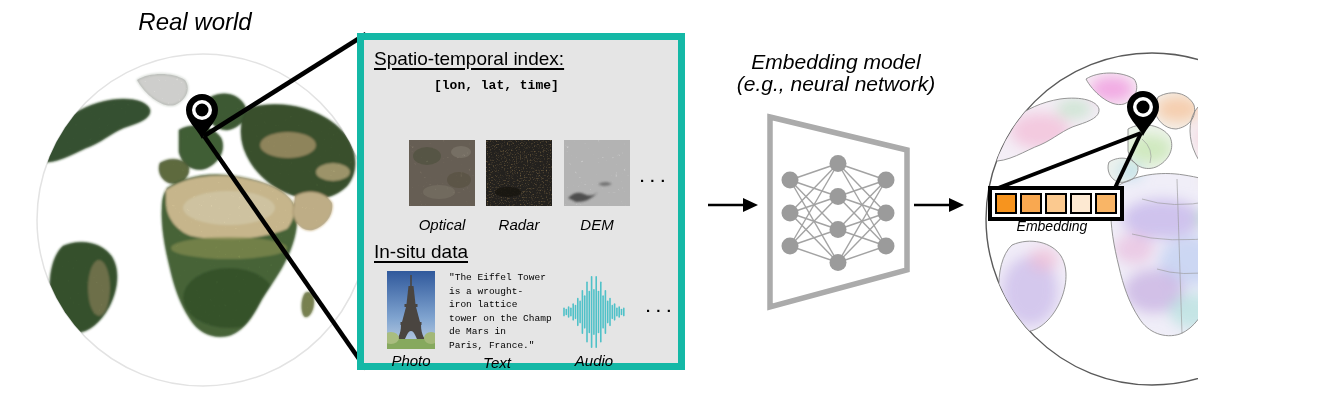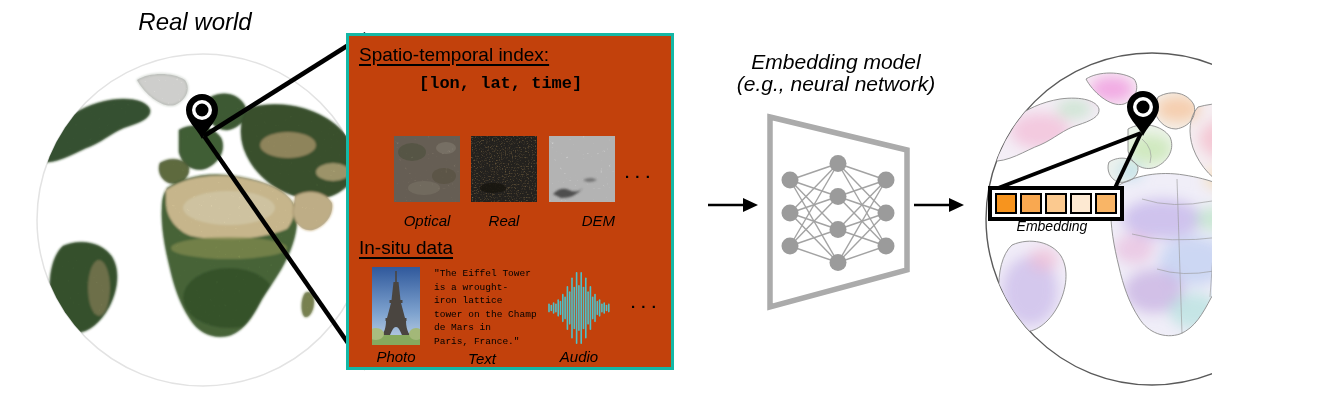--- a/index.html
+++ b/index.html
@@ -1,26 +1,26 @@
 <!DOCTYPE html>
 <html><head>
 <meta charset="utf-8">
 <style>
   html,body{margin:0;padding:0;background:#fff;}
   #canvas{position:relative;width:1198px;height:414px;background:#fff;overflow:hidden;
-          font-family:"Liberation Sans",sans-serif;color:#000;padding-left:14px;}
+          font-family:"Liberation Sans",sans-serif;color:#000;}
   .abs{position:absolute;}
   .title{font-style:italic;font-size:24px;text-align:center;z-index:6;}
   .subtitle{font-style:italic;font-size:21px;text-align:center;z-index:6;}
   
-  #data-box{left:346px;top:33px;width:328px;height:337px;border:3px solid #14b8a6;
-            box-sizing:border-box;background:#c2410c;z-index:6;}
+  #data-box{left:357px;top:33px;width:328px;height:337px;border:7px solid #14b8a6;
+            box-sizing:border-box;background:#e5e5e5;z-index:6;}
   .heading{font-size:19px;text-decoration:underline;text-underline-offset:3px;
            text-decoration-thickness:1.5px;white-space:nowrap;}
-  .code{font-family:"Liberation Mono",monospace;font-weight:bold;font-size:17px;white-space:nowrap;}
+  .code{font-family:"Liberation Mono",monospace;font-weight:bold;font-size:13px;white-space:nowrap;}
   .thumb-label{font-style:italic;font-size:15px;text-align:center;}
   .dots{font-size:15px;font-weight:bold;letter-spacing:1px;white-space:nowrap;}
   .snippet{font-family:"Liberation Mono",monospace;font-size:9.5px;line-height:13.5px;
            white-space:pre;}
   
   #emb-vector{left:988px;top:186px;display:flex;gap:3px;padding:3px;border:4px solid #000;
               background:#fff;z-index:6;}
   .emb-cell{width:18px;height:17px;border:2px solid #000;}
   #emb-label{left:992px;top:218px;width:120px;font-style:italic;font-size:14px;
              text-align:center;z-index:6;}
@@ -143,22 +143,22 @@
       <rect width="66" height="66" filter="url(#f-noise-dark)" opacity="0.5"></rect>
       <rect width="66" height="66" fill="#ffffff" opacity="0.45"></rect>
       <g filter="url(#f-blur1)">
         <path d="M4,58 Q12,50 20,54 Q28,58 34,52 Q26,62 12,62 Z" fill="#3c3c3c" opacity="0.85"></path>
         <path d="M34,44 Q42,40 48,44 Q40,48 34,44 Z" fill="#5a5a5a" opacity="0.7"></path>
       </g>
     </svg>
     <div class="abs dots" style="left:276px;top:128px;">. . .</div>
 
     <div class="abs thumb-label" style="left:45px;top:176px;width:66px;">Optical</div>
-    <div class="abs thumb-label" style="left:122px;top:176px;width:66px;">Real</div>
-    <div class="abs thumb-label" style="left:200px;top:176px;width:66px;text-align:right;">DEM</div>
+    <div class="abs thumb-label" style="left:122px;top:176px;width:66px;">Radar</div>
+    <div class="abs thumb-label" style="left:200px;top:176px;width:66px;">DEM</div>
 
     <div class="abs heading" style="left:10px;top:201px;">In-situ data</div>
 
     <svg class="abs" style="left:23px;top:231px;" width="48" height="78" viewBox="0 0 48 78">
       <rect width="48" height="78" fill="url(#g-sky)"></rect>
       <g fill="#4a4540">
         <rect x="23.2" y="4" width="1.6" height="11"></rect>
         <polygon points="21.5,15 26.5,15 28.5,33 19.5,33"></polygon>
         <rect x="17.5" y="33" width="13" height="3"></rect>
         <polygon points="19,36 29,36 33,51 15,51"></polygon>

